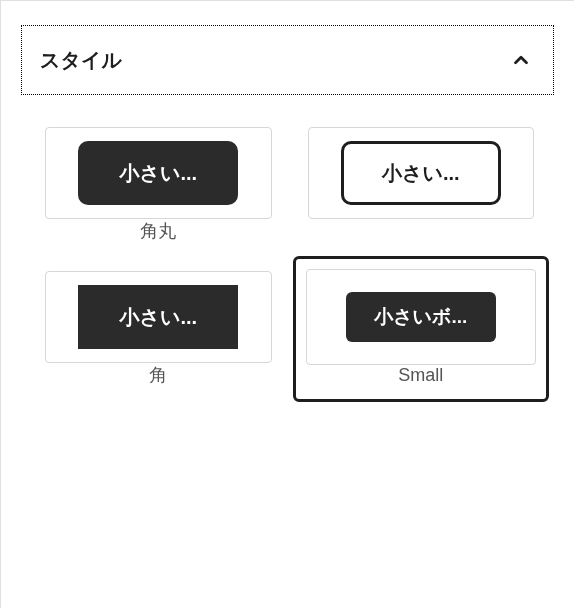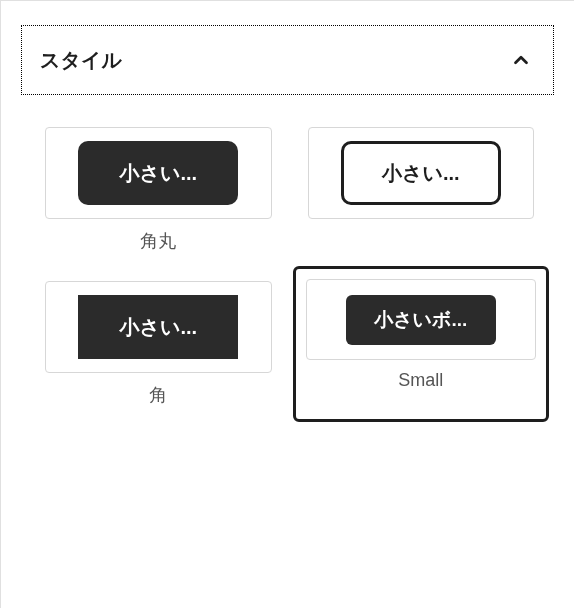--- a/index.html
+++ b/index.html
@@ -71,21 +71,21 @@
     width: 100%;
     border: 1px solid #d7d7d7;
     border-radius: 4px;
     height: 92px;
     display: flex;
     align-items: center;
     justify-content: center;
     background: #fff;
   }
   .option.selected .preview-box {
-    height: 81px;
+    height: 96px;
   }
   .btn-preview {
     display: inline-flex;
     align-items: center;
     justify-content: center;
     font-weight: 700;
     white-space: nowrap;
     overflow: hidden;
     text-overflow: ellipsis;
   }
@@ -120,21 +120,20 @@
   
   .btn-small {
     background: #2b2b2b;
     color: #fff;
     border-radius: 6px;
     height: 50px;
     width: 150px;
     font-size: 19px;
   }
   .option-label {
-    margin-top: 10px;
     font-size: 18px;
     color: #555;
     text-align: left;
   }
 </style>
 </head>
 <body>
 
 <div class="outer">
   <div class="top-border"></div>

